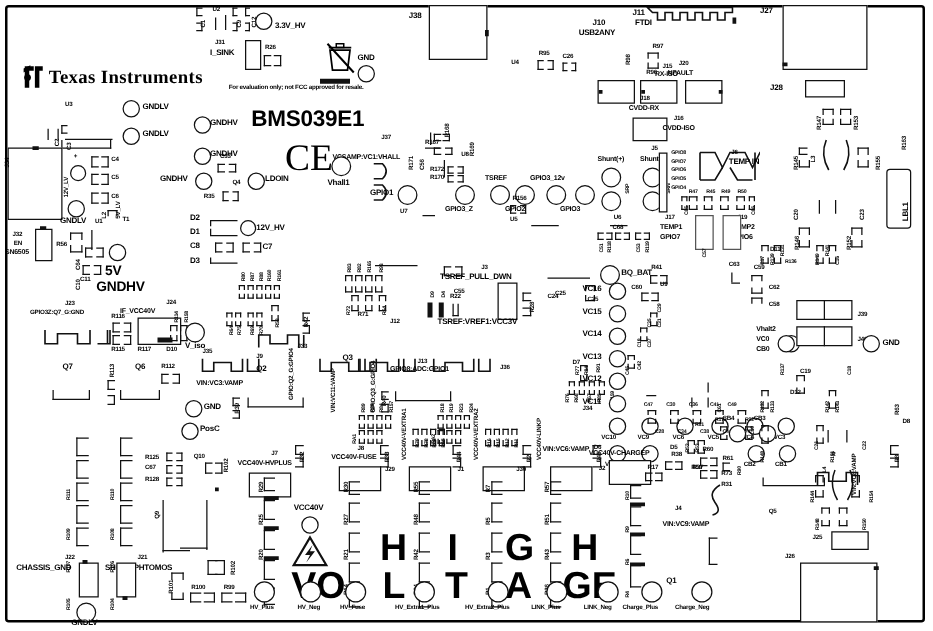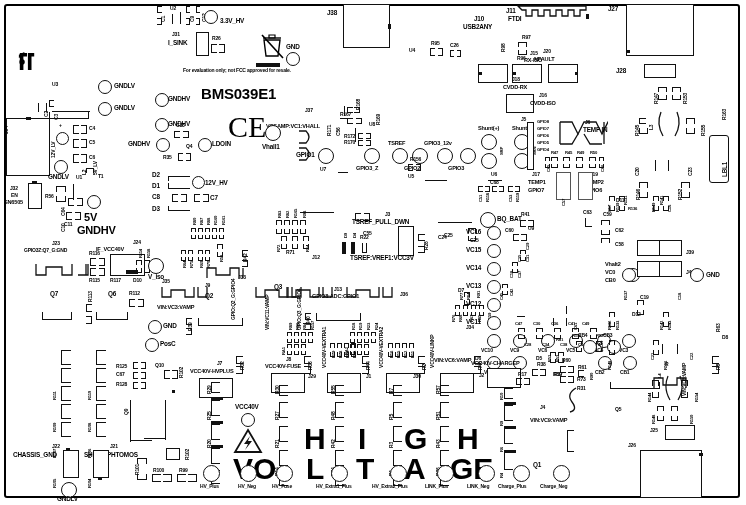--- a/index.html
+++ b/index.html
@@ -12,21 +12,21 @@
     position:absolute;left:4px;top:4px;width:736px;height:494px;
     border:2px solid #000;border-radius:3px;box-sizing:border-box;
   }
   .lbl{position:absolute;font-family:"Liberation Sans",sans-serif;color:#000;
        font-weight:bold;white-space:nowrap;line-height:1;letter-spacing:-0.2px;}
   .s4{font-size:4.2px;}
   .s5{font-size:5px;}
   .s55{font-size:5.6px;}
   .s6{font-size:6.4px;}
   .s11{font-size:11px;}
-  .s13{font-size:15px;}
+  .s13{font-size:18px;}
   .rot{transform-origin:0 0;transform:rotate(-90deg);}
   .padf{position:absolute;background:#111;}
   .circ{position:absolute;border:1.6px solid #111;border-radius:50%;background:#fff;box-sizing:border-box;}
   .box{position:absolute;border:1.4px solid #111;background:#fff;box-sizing:border-box;}
   .boxg{position:absolute;border:1.3px solid #555;background:#fff;box-sizing:border-box;}
   .lineh{position:absolute;height:1.4px;background:#111;}
   .linev{position:absolute;width:1.4px;background:#111;}
   
   .brk{position:absolute;box-sizing:border-box;border:1.4px solid #111;
        border-right:none;}
@@ -47,20 +47,21 @@
 
 <div id="board">
   <div id="outline"></div>
 
   <div id="tilogo">
     <svg class="ti-mark" viewBox="0 0 40 44">
       <path d="M4 2 L20 2 L20 10 L12 10 L12 40 L4 40 Z M22 2 L36 2 L36 10 L30 10 L30 40 L22 40 Z" fill="#000"></path>
       <path d="M2 6 L14 0 L14 7 L2 13 Z" fill="#000"></path>
       <circle cx="9" cy="22" r="6" fill="#000"></circle>
     </svg>
+    <span class="ti-name">Texas Instruments</span>
   </div>
 
   <svg class="wee" style="left:257px;top:32px;" width="30" height="30" viewBox="0 0 30 30">
     <path d="M7 8 h16 l-2 16 h-12 z" fill="none" stroke="#000" stroke-width="1.4"></path>
     <path d="M6 6 h18" stroke="#000" stroke-width="1.4"></path>
     <path d="M12 3 h6 v3 h-6 z" fill="none" stroke="#000" stroke-width="1.2"></path>
     <path d="M5 3 L26 26" stroke="#000" stroke-width="1.6"></path>
   </svg>
   <div class="padf" style="left:256px;top:63px;width:24px;height:4px;"></div>
 

